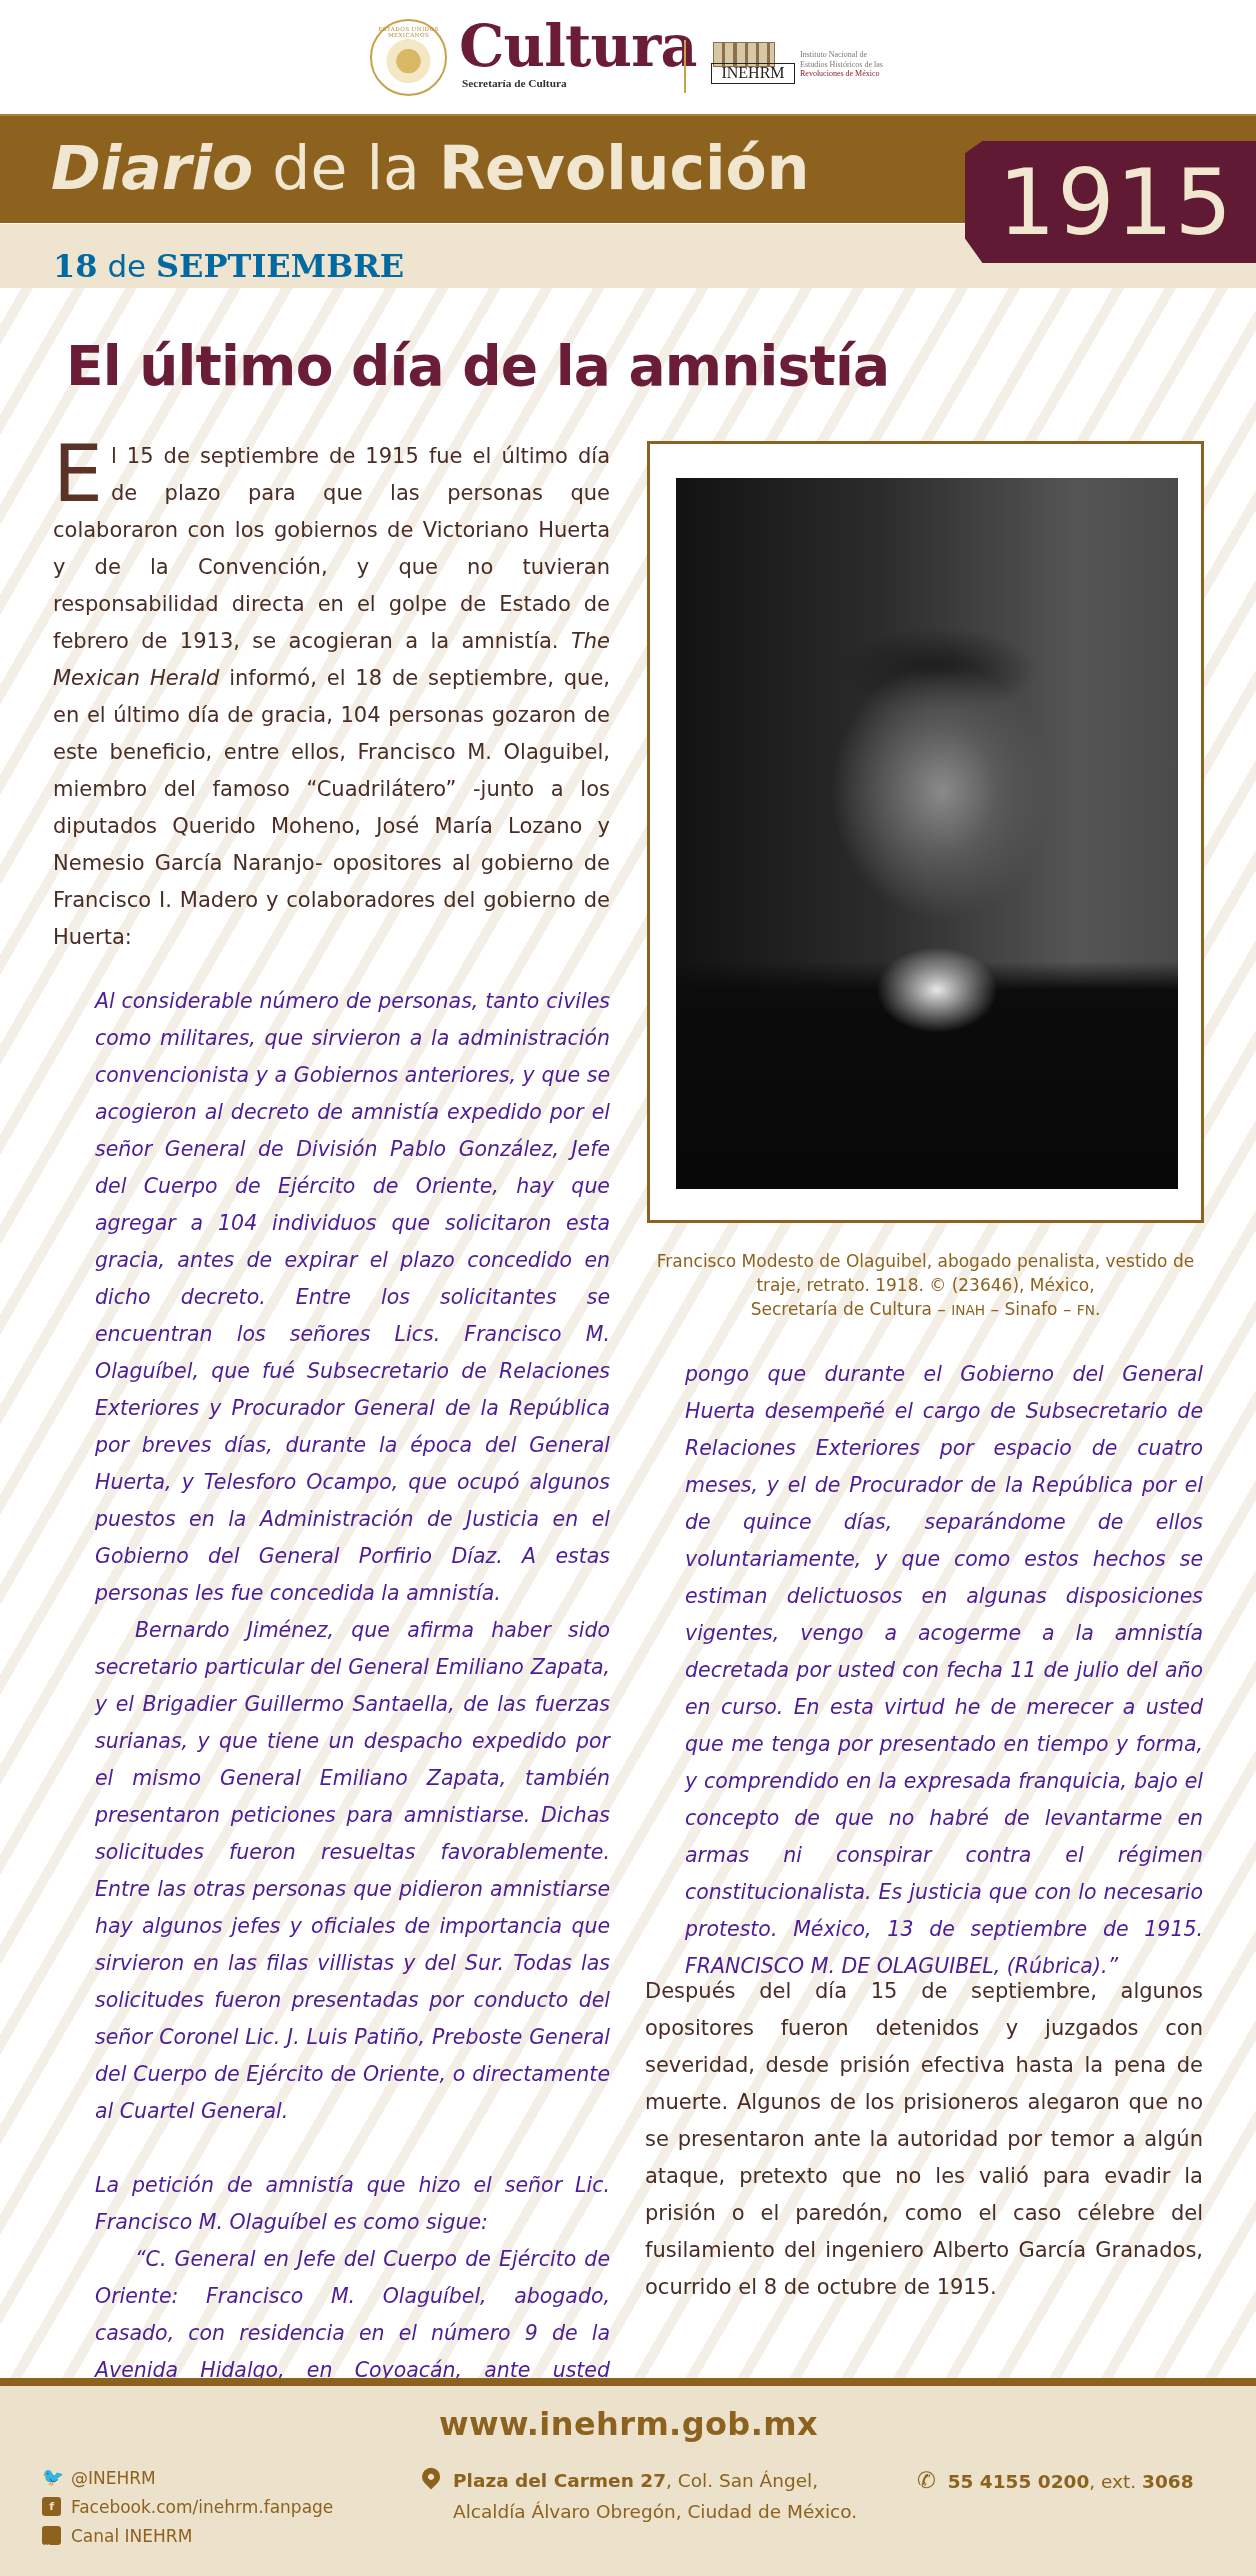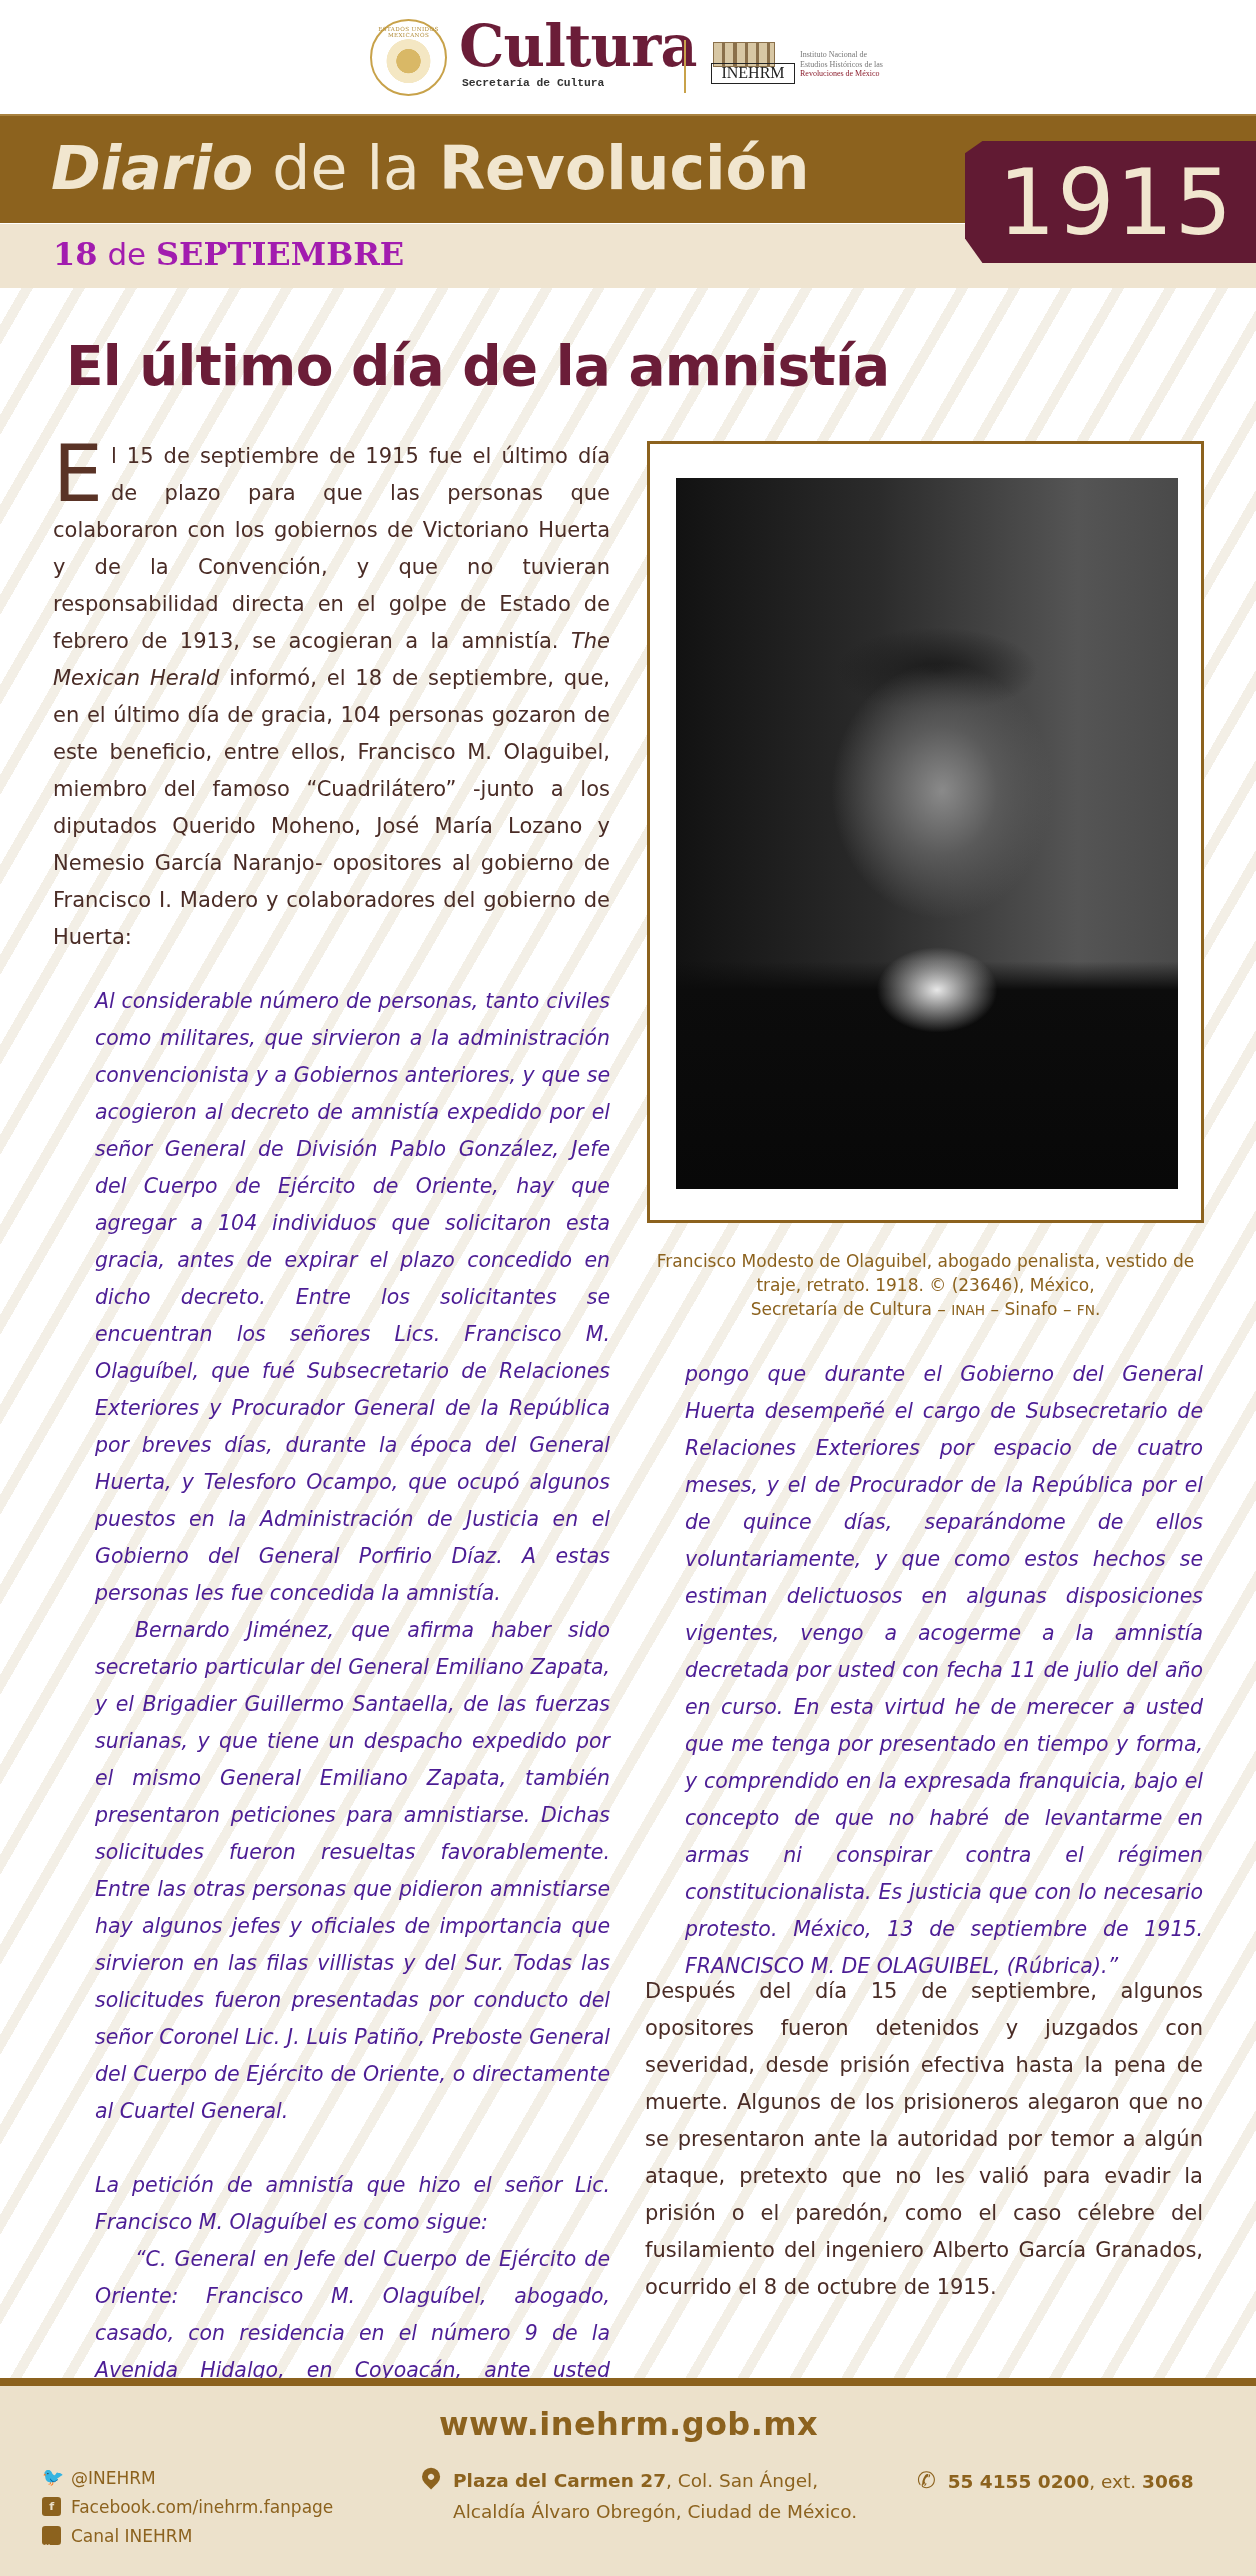--- a/index.html
+++ b/index.html
@@ -41,21 +41,21 @@
       font-family: "DejaVu Serif", serif; letter-spacing: 0.4px;
     }
     .cultura-word {
       position: absolute; left: 459px; top: 17.7px;
       font-family: "DejaVu Serif", serif; font-weight: bold;
       font-size: 57px; line-height: 56px; color: #6b1d38;
       letter-spacing: -0.8px;
     }
     .cultura-sub {
       position: absolute; left: 462px; top: 77px;
-      font-family: Liberation Mono, monospace; font-weight: bold;
+      font-family: Liberation Serif, serif; font-weight: bold;
       font-size: 11.3px; color: #333333;
     }
     .logo-divider {
       position: absolute; left: 684px; top: 40px; width: 1.6px; height: 53px;
       background: #c8a24a;
     }
     .inehrm-building {
       position: absolute; left: 713px; top: 42px; width: 60px; height: 22.5px;
       background: repeating-linear-gradient(90deg, #d8c7a4 0 8px, #8a6f4a 8px 11.3px);
       border: 0.8px solid #8a6f4a;
@@ -87,23 +87,23 @@
       white-space: nowrap;
     }
     .series-title .it { font-style: italic; font-weight: bold; }
     .series-title .lt { font-weight: normal; }
     .series-title .bd { font-weight: bold; }
     .date-band {
       position: absolute; left: 0; top: 224px; width: 1257px; height: 64px;
       background: #efe4d0; z-index: 2;
     }
     .date-line {
-      position: absolute; left: 53px; top: 11px;
+      position: absolute; left: 53px; top: 23px;
       font-family: "DejaVu Serif", serif; font-weight: bold;
-      font-size: 32px; line-height: 39px; color: #a21caf;
+      font-size: 32px; line-height: 39px; color: #0369a1;
     }
     .date-line .de { font-weight: normal; font-family: "DejaVu Sans", sans-serif; font-size: 31px; }
     .year-box {
       position: absolute; left: 965px; top: 141px; width: 291px; height: 122px;
       background: #611a33; z-index: 3;
       clip-path: polygon(6% 0, 100% 0, 100% 100%, 6% 100%, 0 80%, 0 10%);
     }
     .year-text {
       position: absolute; left: 22.5px; top: 4.8px; width: 257px;
       text-align: center;

